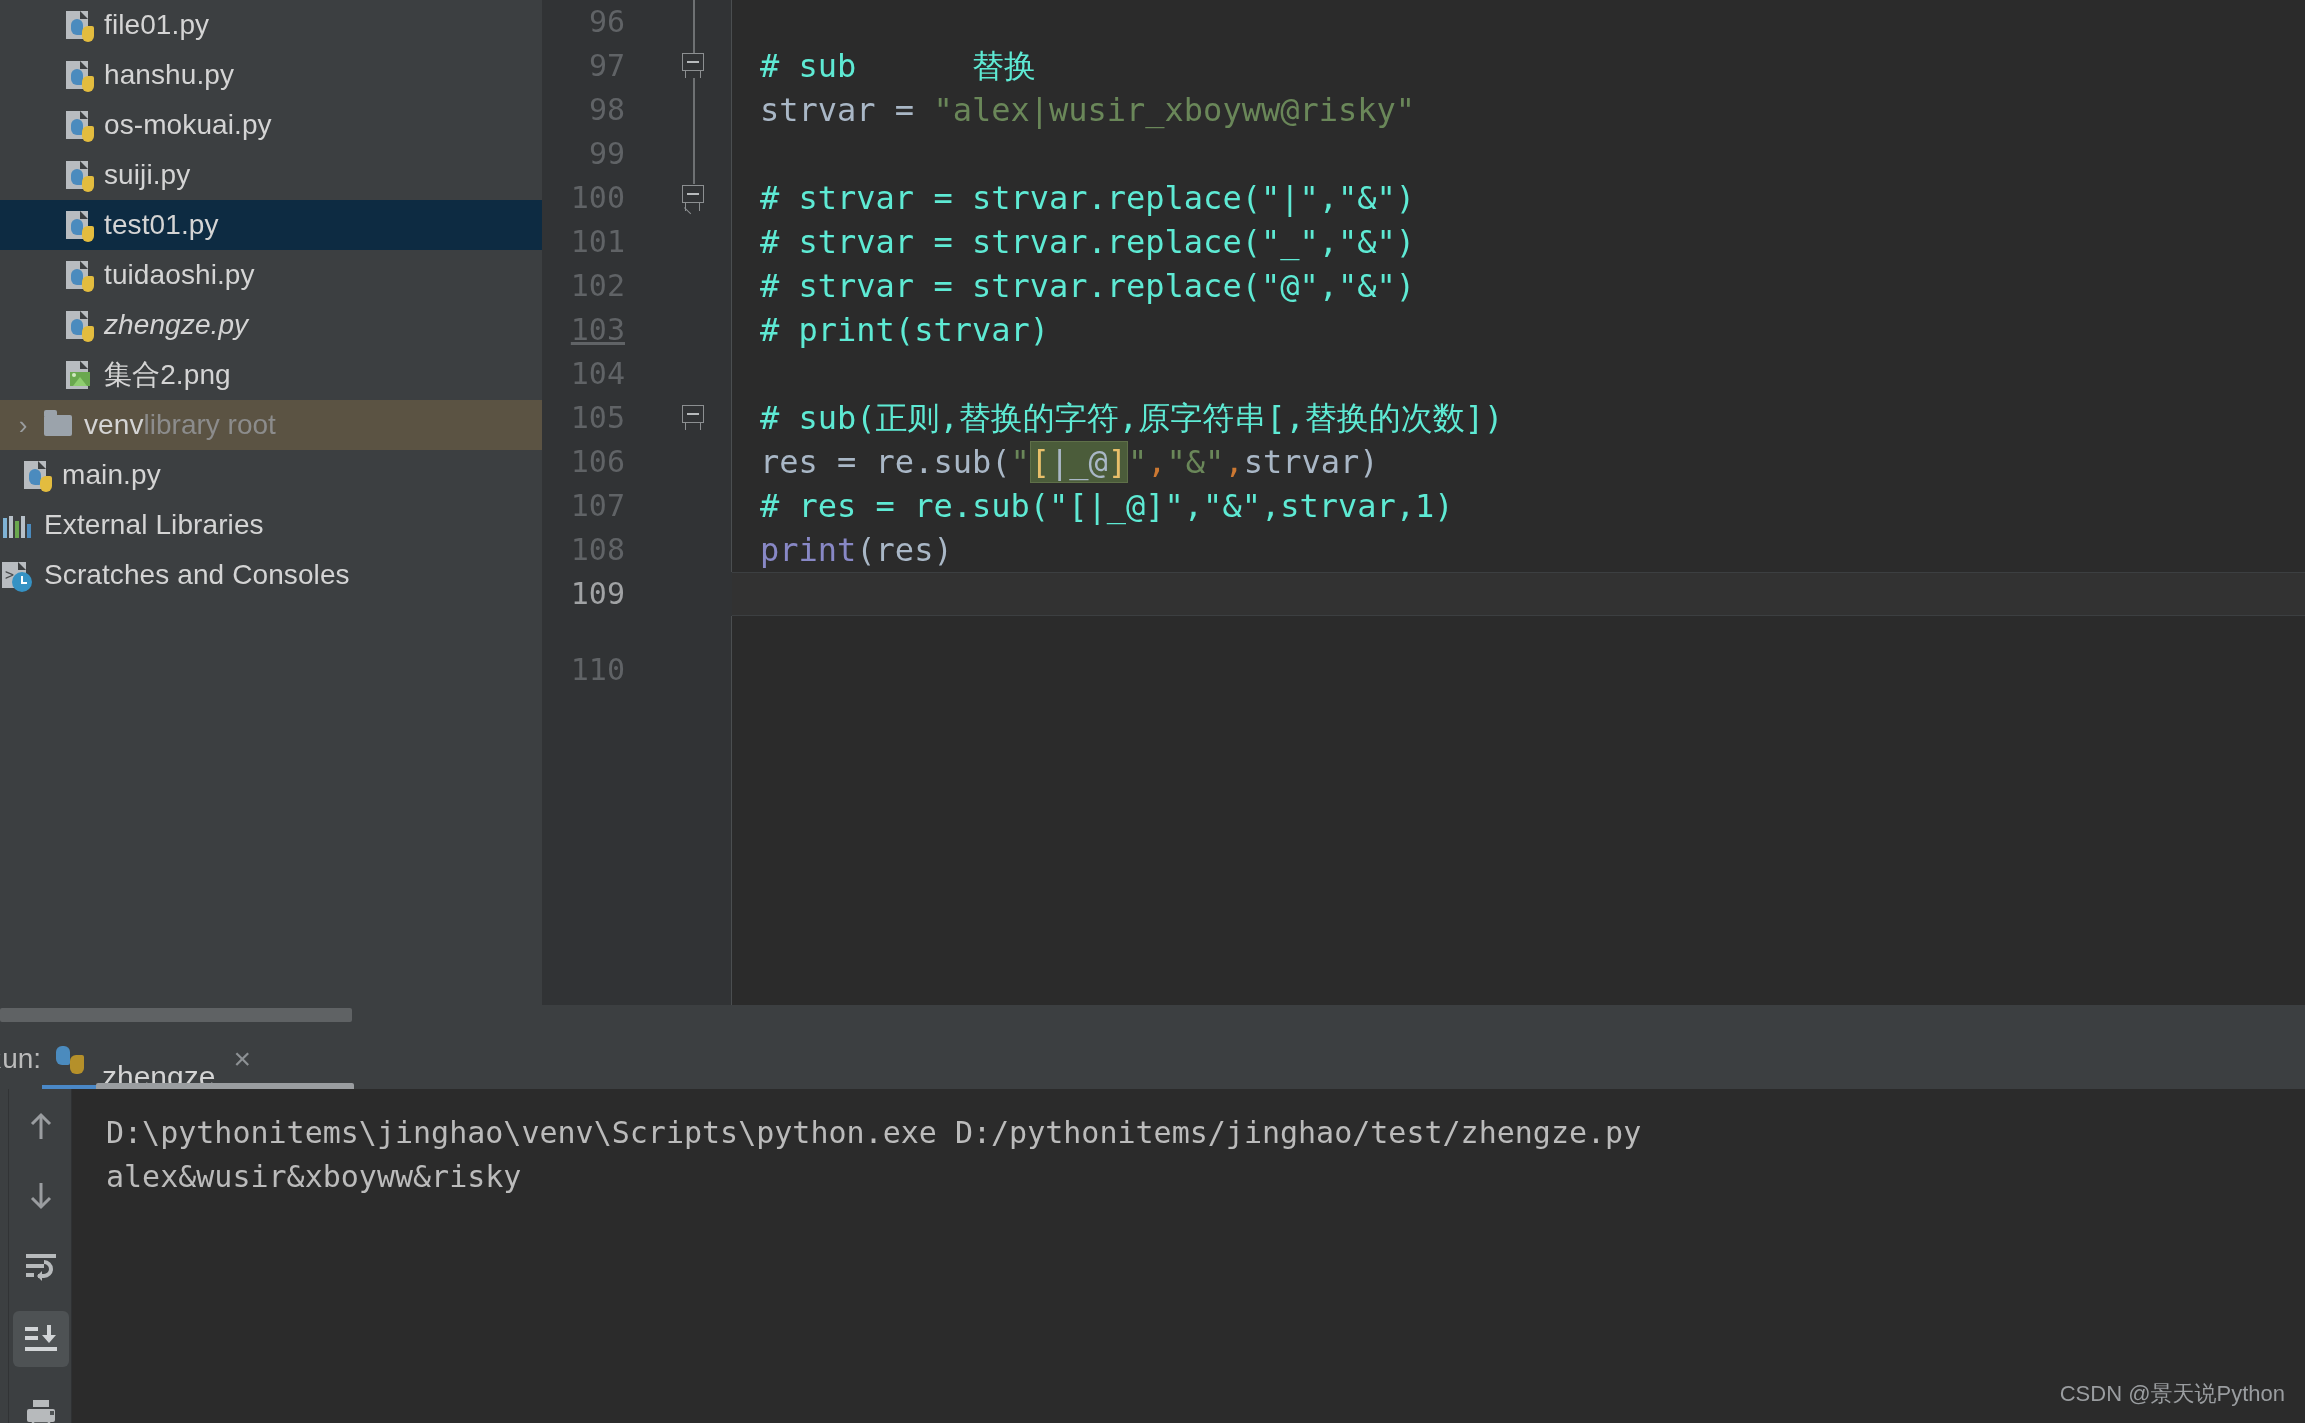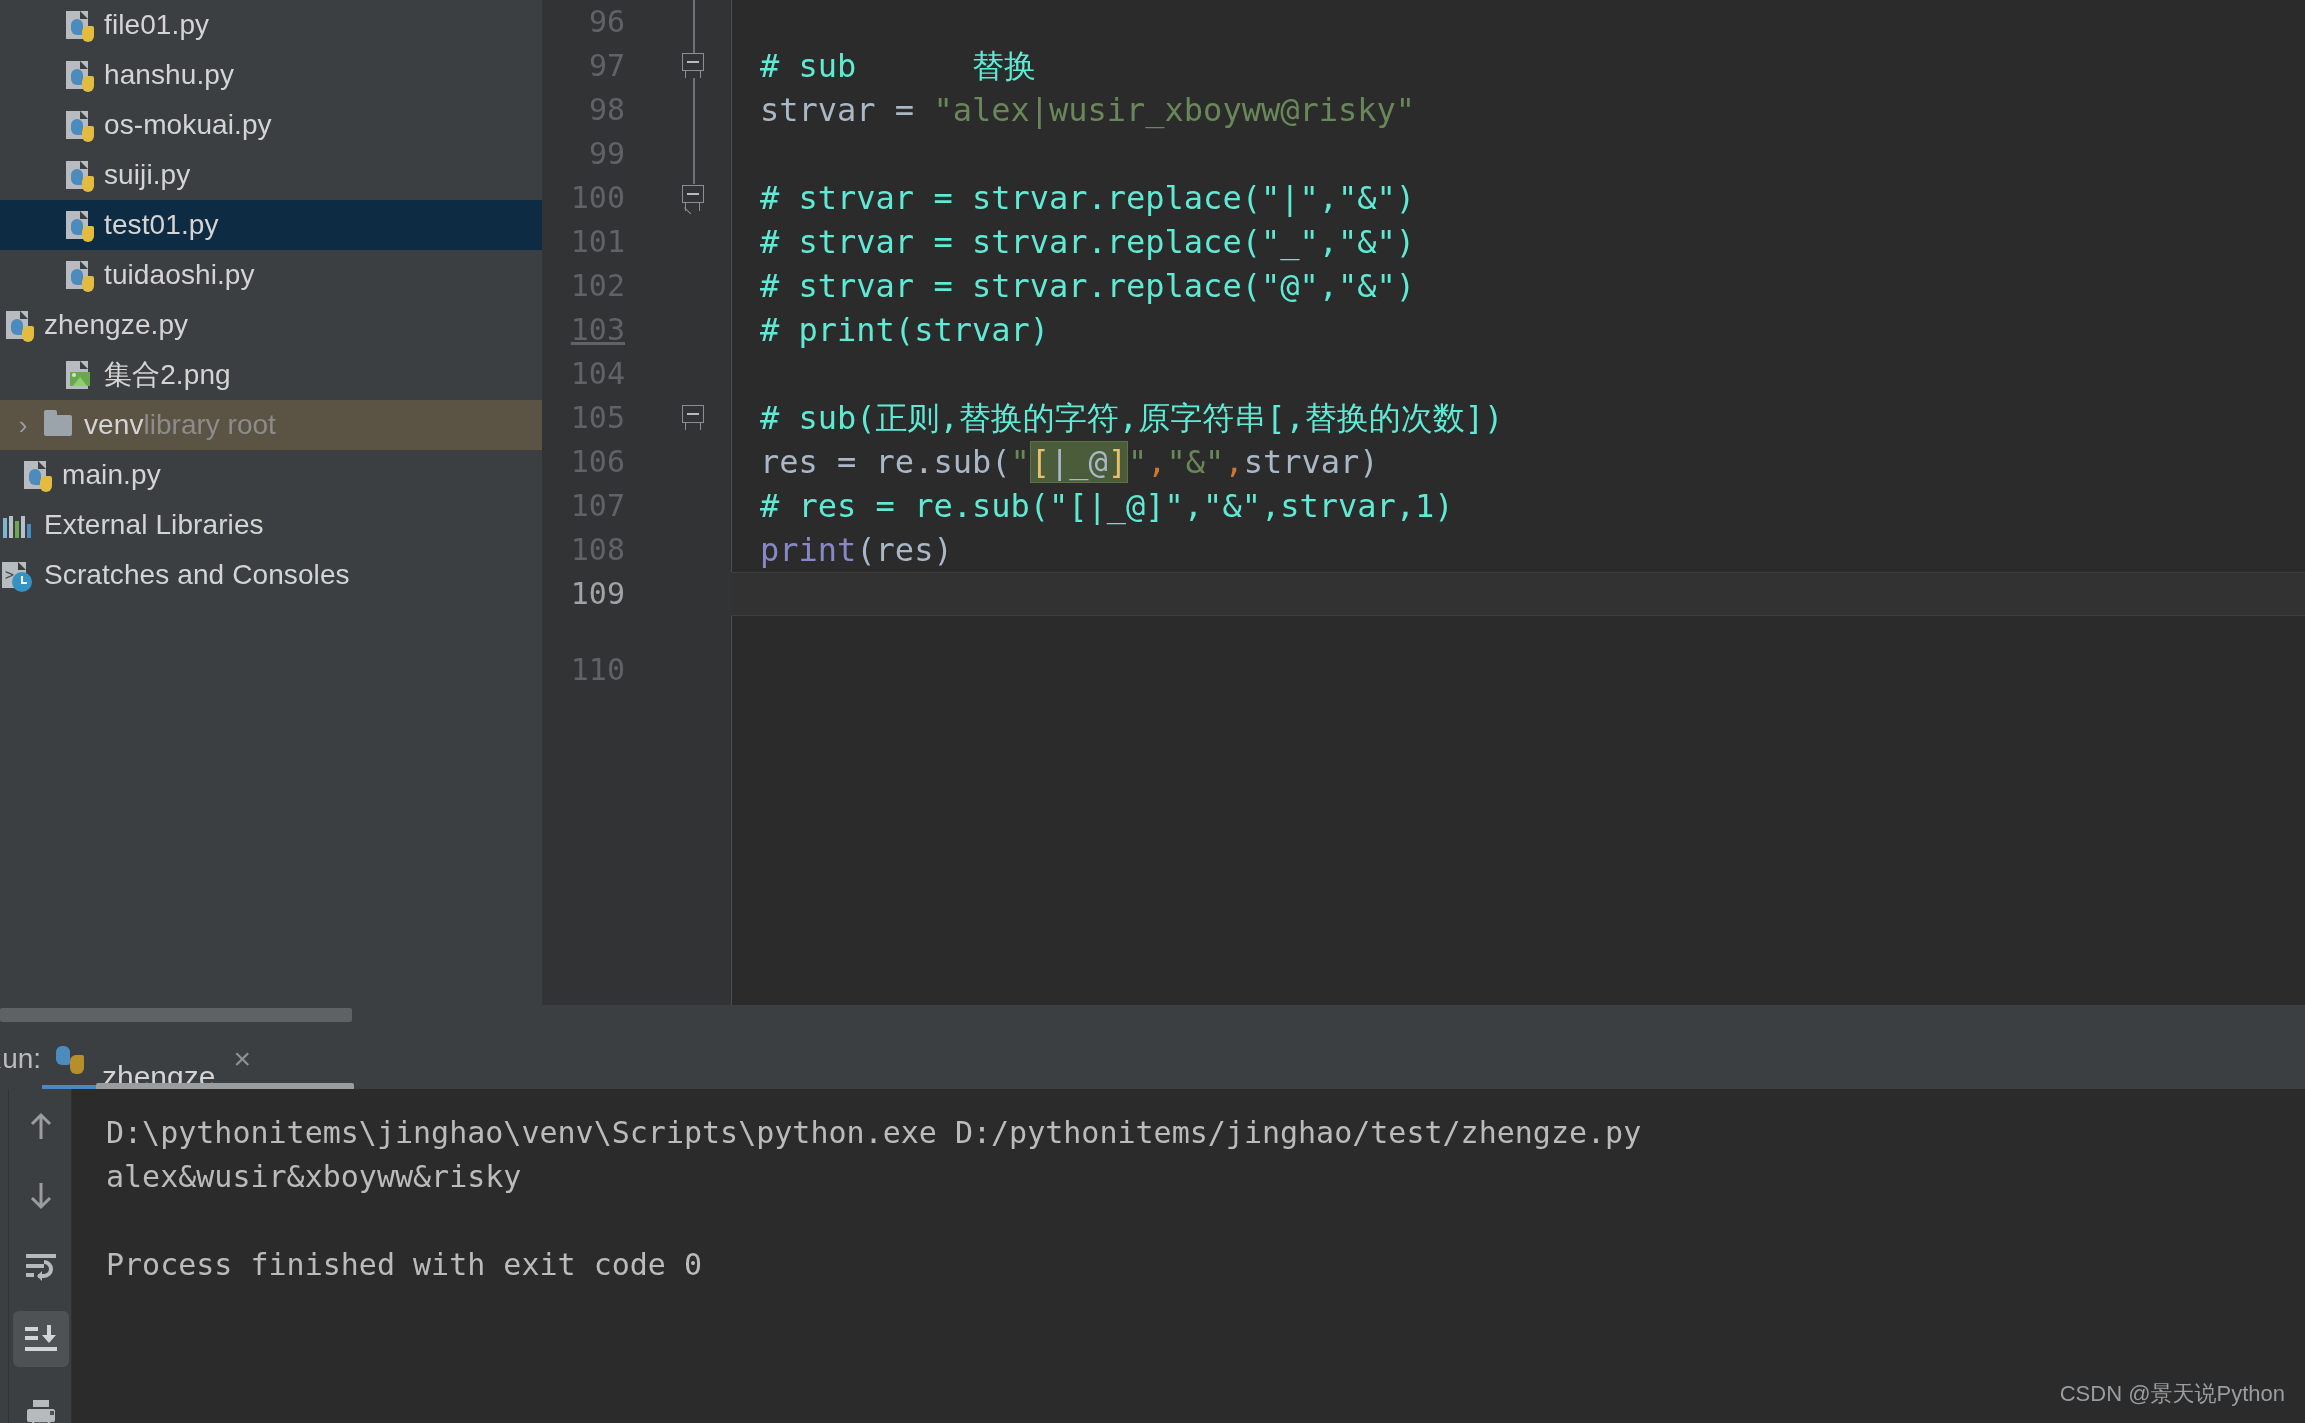--- a/index.html
+++ b/index.html
@@ -248,21 +248,21 @@
         <div class="tree-row" style="padding-left: 60px;">
           <span class="ico">
             <span class="icn-file"></span>
             <span class="py-badge">
               <span class="pb1"></span>
               <span class="pb2"></span>
             </span>
           </span>
           <span class="tree-label">tuidaoshi.py</span>
         </div>
-        <div class="tree-row" style="">
+        <div class="tree-row" style="padding-left: 60px; font-style: italic;">
           <span class="ico">
             <span class="icn-file"></span>
             <span class="py-badge">
               <span class="pb1"></span>
               <span class="pb2"></span>
             </span>
           </span>
           <span class="tree-label">zhengze.py</span>
         </div>
         <div class="tree-row" style="padding-left: 60px;">
@@ -414,18 +414,18 @@
       <div class="tb-btn" style="top:298px;">
         <svg width="36" height="36" viewBox="0 0 36 36">
           <rect x="10" y="3" width="16" height="7" fill="#b7babc"></rect>
           <rect x="4" y="12" width="28" height="13" rx="2" fill="#b7babc"></rect>
           <rect x="27" y="14" width="4" height="4" fill="#4e5254"></rect>
           <rect x="10" y="24" width="16" height="10" fill="#3c3f41" stroke="#b7babc" stroke-width="2.5"></rect>
         </svg>
       </div>
     </div>
 
-    <div id="console"><span class="cline">D:\pythonitems\jinghao\venv\Scripts\python.exe D:/pythonitems/jinghao/test/zhengze.py</span><span class="cline">alex&amp;wusir&amp;xboyww&amp;risky</span><span class="cline"></span><span class="cline">Process finished with exit code 0</span></div>
+    <div id="console"><span class="cline">D:\pythonitems\jinghao\venv\Scripts\python.exe D:/pythonitems/jinghao/test/zhengze.py</span><span class="cline">alex&amp;wusir&amp;xboyww&amp;risky</span><span class="cline"></span></div>
 
     <div id="watermark">CSDN @景天说Python</div>
   </div>
 
 </div>
 
 </body></html>

